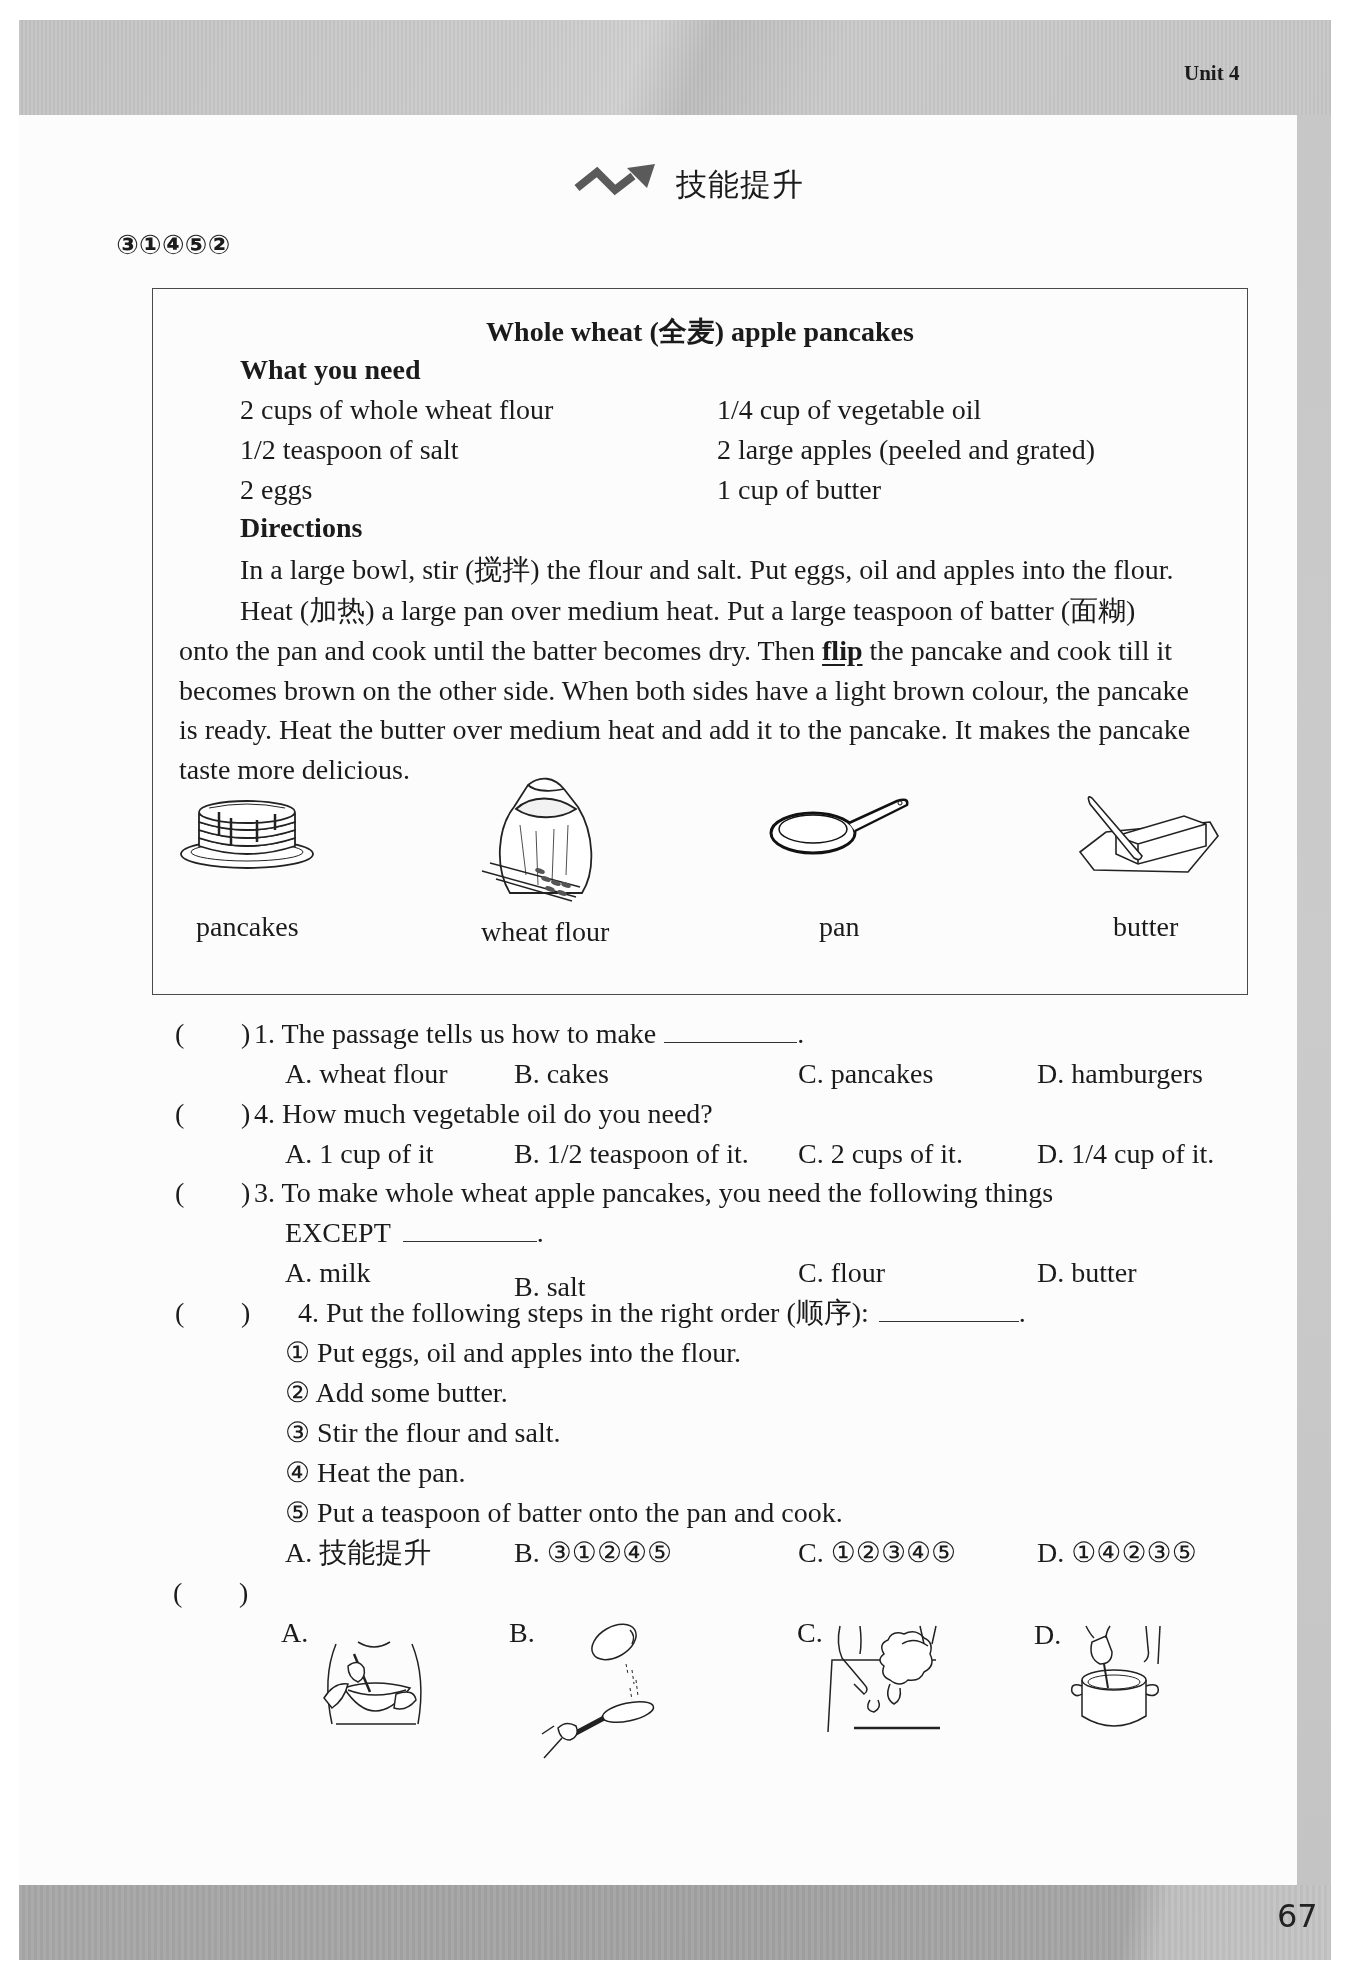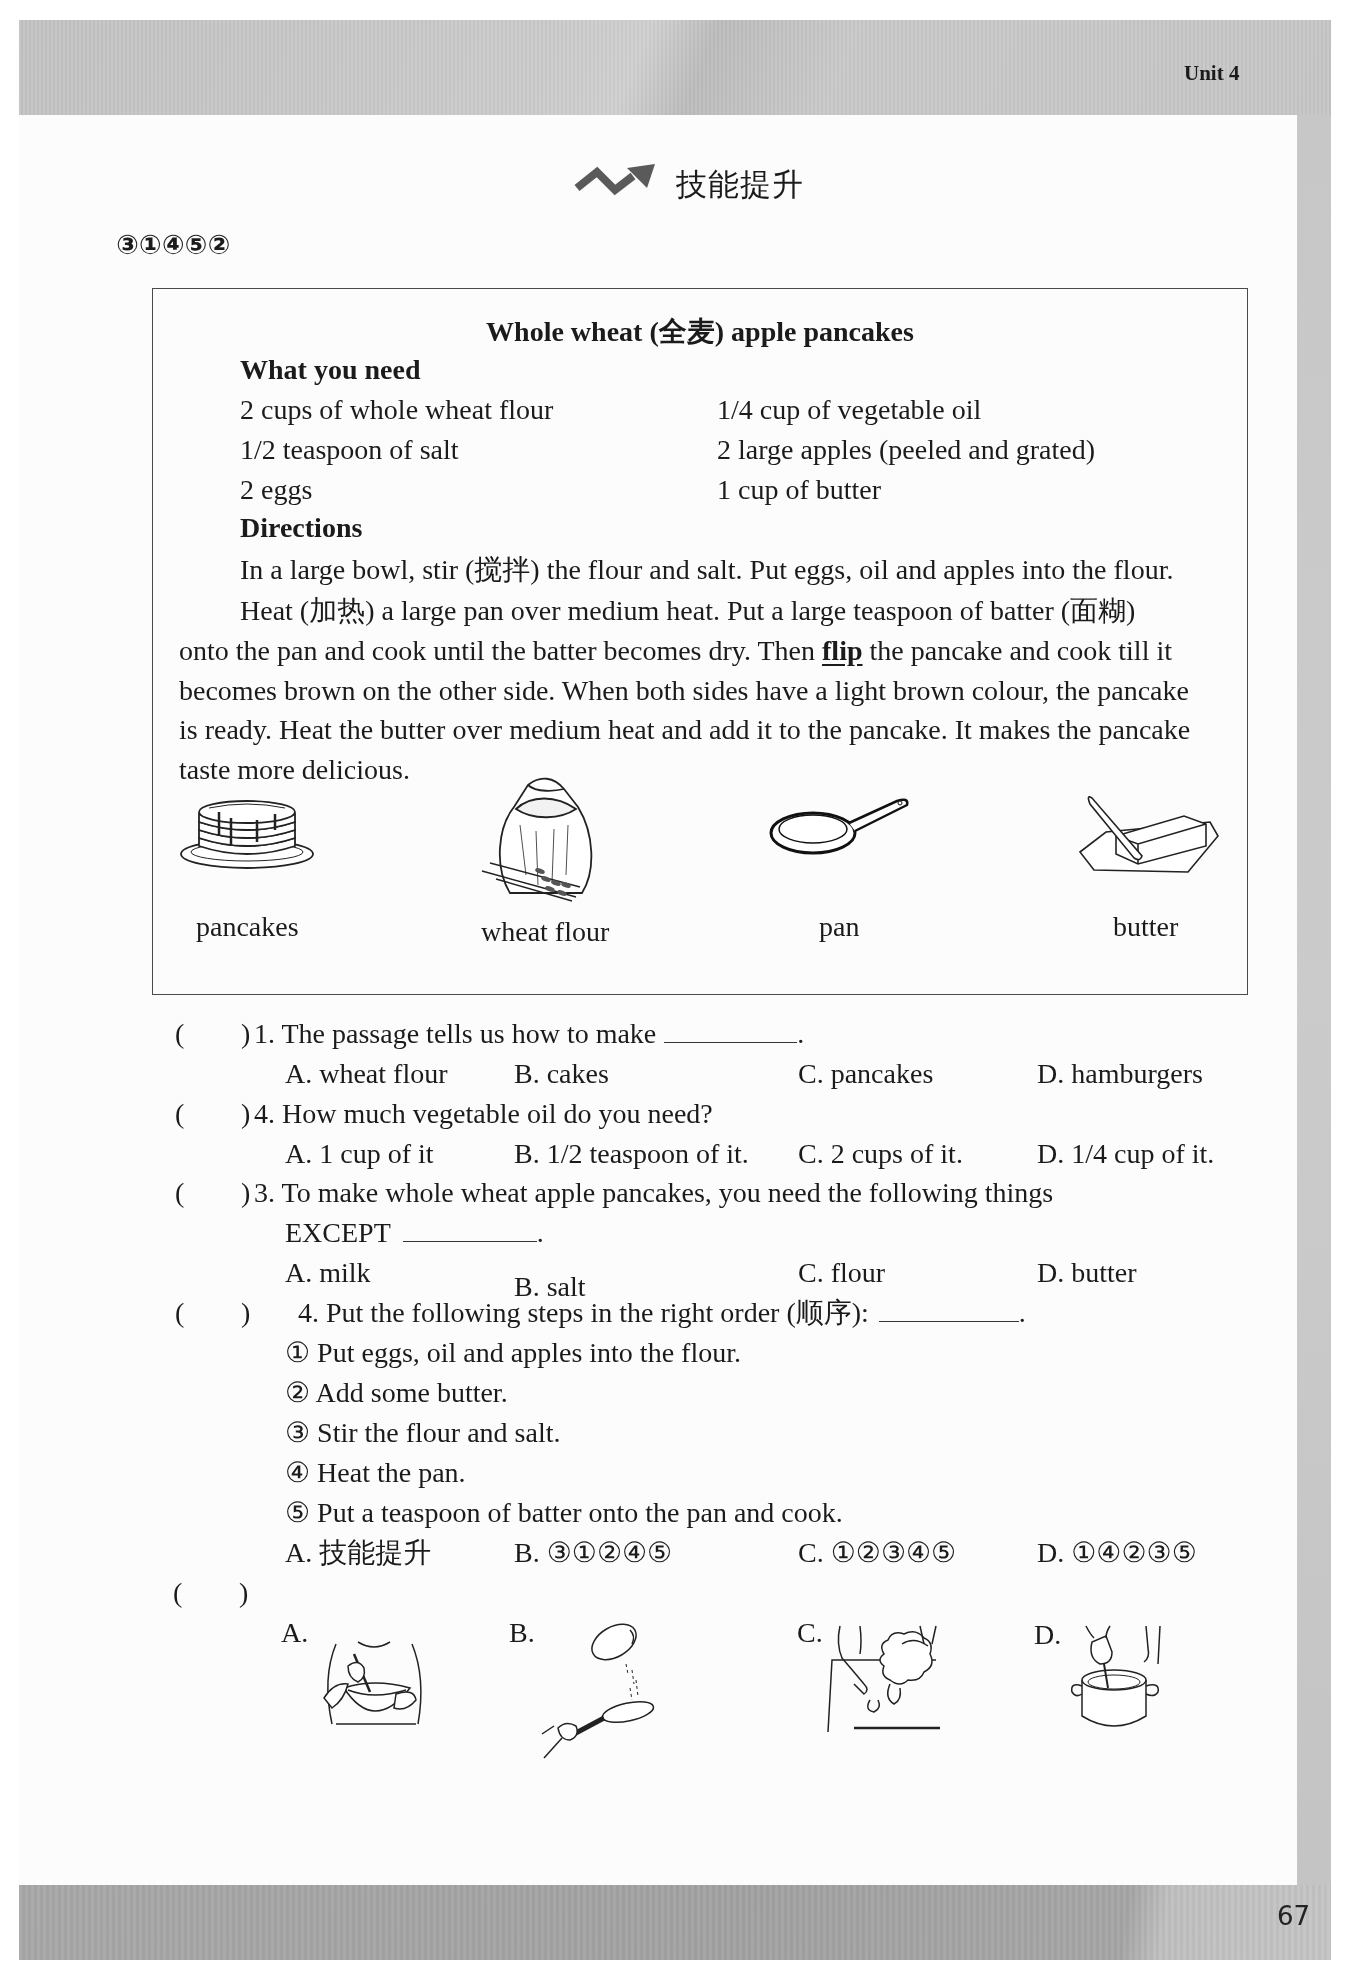--- a/index.html
+++ b/index.html
@@ -44,21 +44,21 @@
     border: 1.5px solid #4a4a4a;
   }
   .t { font-size: 28px; line-height: 40px; }
   .b { font-weight: bold; }
   .passage-title { left: 152px; width: 1096px; top: 312px; text-align: center; }
   .kw { font-weight: bold; text-decoration: underline; text-underline-offset: 4px; text-decoration-thickness: 1.5px; }
   .blank { display: inline-block; border-bottom: 1.3px solid #333; height: 26px; vertical-align: baseline; }
   .img { position: absolute; }
   svg { display: block; overflow: visible; }
   .page-number {
-    left: 1277px; top: 1900px; font-size: 26px; line-height: 32px;
+    left: 1277px; top: 1900px; font-size: 32px; line-height: 32px;
     font-family: "DejaVu Sans", "Liberation Sans", sans-serif; color: #222;
   }
 </style>
 </head>
 <body>
 
 <div class="page">
 
   <div class="band-top"></div>
   <div class="strip-right"></div>

